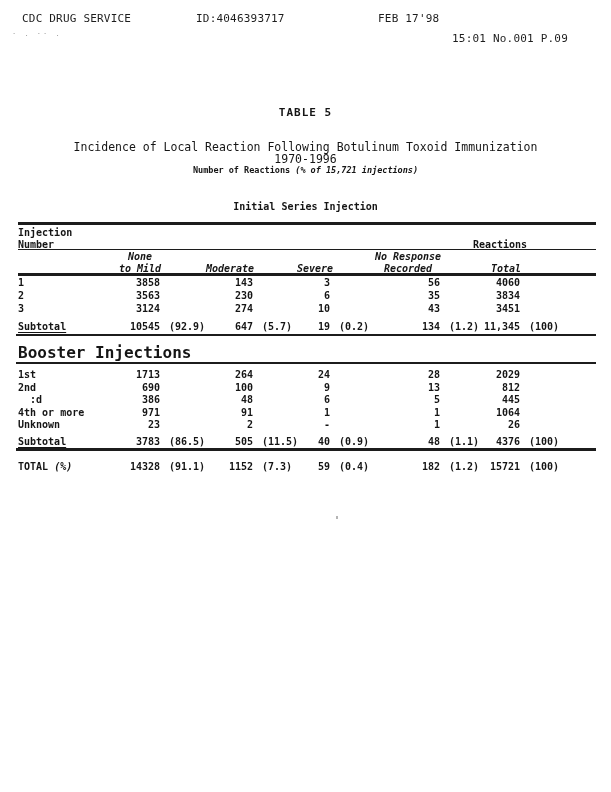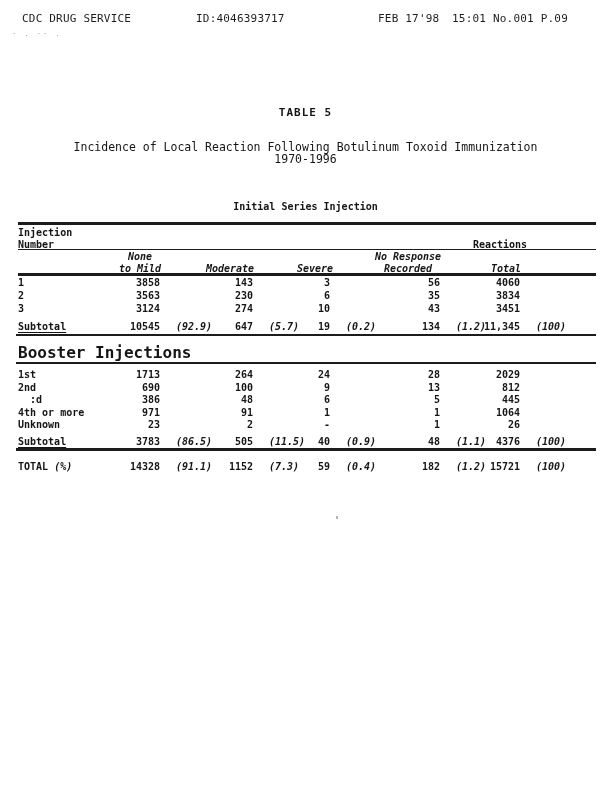--- a/index.html
+++ b/index.html
@@ -5,21 +5,21 @@
   html,body{margin:0;padding:0;background:#ffffff;}
   .page{
     position:relative;width:611px;height:792px;background:#fff;overflow:hidden;
     font-family:"DejaVu Sans Mono","Liberation Mono",monospace;color:#151515;
   }
   
   .fh{position:absolute;top:12px;font-size:11px;font-weight:500;color:#1d1d1d;letter-spacing:.2px;white-space:pre;text-align:center;}
   .fh-sender{left:22px;}
   .fh-id{left:196px;}
   .fh-date{left:378px;}
-  .fh-meta{left:452px;}
+  .fh-meta{left:452px;margin-top:20px;}
   .artifact{position:absolute;left:12px;top:30px;font-size:7px;color:#9a9a9a;letter-spacing:2px;}
   .speck{position:absolute;left:336px;top:516px;width:2px;height:3px;background:#b5b5b5;}
 
   
   .tlabel{position:absolute;left:0;top:106px;width:100%;text-align:center;font-size:11px;font-weight:bold;letter-spacing:1px;}
   .title{position:absolute;left:0;top:140px;width:100%;text-align:center;font-size:11.5px;}
   .years{position:absolute;left:0;top:152px;width:100%;text-align:center;font-size:11.5px;}
   .subtitle{position:absolute;left:0;top:165px;width:100%;text-align:center;font-size:8.5px;font-weight:bold;}
   .subtitle .paren{font-style:italic;}
   .sec-heading{position:absolute;left:0;top:201px;width:100%;text-align:center;font-size:10px;font-weight:bold;}
@@ -48,38 +48,42 @@
   
   .row{position:absolute;left:0;width:100%;height:12px;font-size:10px;font-weight:bold;}
   .lab{position:absolute;left:18px;top:0;white-space:pre;}
   .lab.ul{text-decoration:underline;text-underline-offset:2px;}
   .cell{position:absolute;top:0;text-align:right;}
   .c1{left:60px;width:100px;}
   .c2{left:173px;width:80px;}
   .c3{left:250px;width:80px;}
   .c4{left:340px;width:100px;}
   .c5{left:420px;width:100px;}
-  .pct{position:absolute;left:100%;top:0;padding-left:16px;font-style:italic;white-space:nowrap;}
+  .pct{position:absolute;left:100%;top:0;padding-left:9px;white-space:nowrap;}
   .lparen{font-style:italic;}
 </style>
 </head>
 <body>
 
 <div class="page">
 
   <span class="fh fh-sender">CDC DRUG SERVICE</span>
   <span class="fh fh-id">ID:4046393717</span>
   <span class="fh fh-date">FEB 17'98</span>
   <span class="fh fh-meta">15:01 No.001 P.09</span>
   <span class="artifact">· . ·· .</span>
   <span class="speck"></span>
 
   <div class="tlabel">TABLE 5</div>
   <div class="title">Incidence of Local Reaction Following Botulinum Toxoid Immunization</div>
   <div class="years">1970-1996</div>
+  <div class="subtitle">
+    <span>Number of Reactions</span>
+    <span class="paren">(% of 15,721 injections)</span>
+  </div>
 
   <div class="sec-heading">Initial Series Injection</div>
 
   <div class="rule r-top"></div>
   <div class="rule r-mid"></div>
   <div class="rule r-hdr"></div>
   <div class="rule r-sub1"></div>
   <div class="rule r-boost"></div>
   <div class="rule r-sub2"></div>
 

